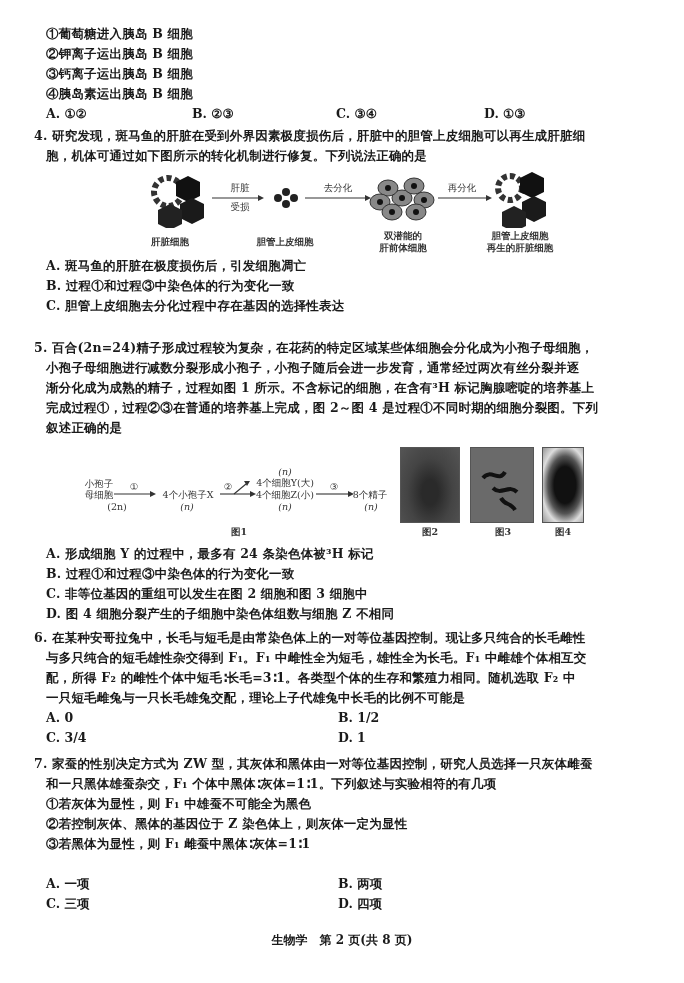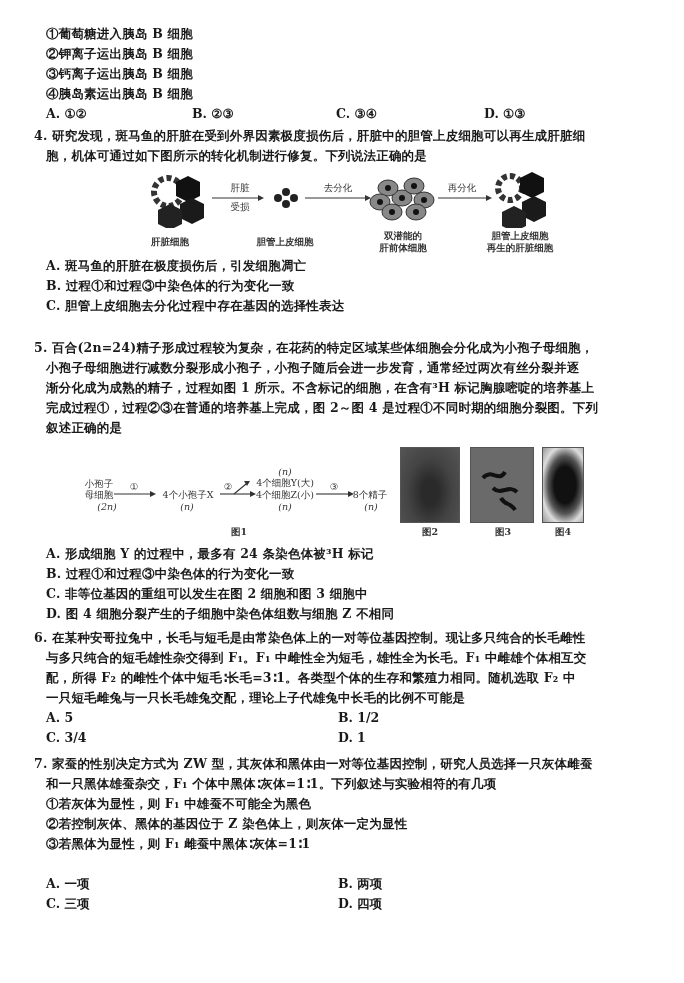--- a/index.html
+++ b/index.html
@@ -112,21 +112,21 @@
       <line x1="136" y1="26" x2="150" y2="26" stroke="#333" stroke-width="1.1"></line>
       <line x1="150" y1="26" x2="162" y2="16" stroke="#333" stroke-width="1.1"></line>
         <polygon points="160,13 166,13 163,18" fill="#333"></polygon>
       <line x1="150" y1="26" x2="166" y2="26" stroke="#333" stroke-width="1.1"></line>
         <polygon points="166,23 172,26 166,29" fill="#333"></polygon>
       <line x1="232" y1="26" x2="264" y2="26" stroke="#333" stroke-width="1.1"></line>
         <polygon points="264,23 270,26 264,29" fill="#333"></polygon>
     </svg>
     <div class="arrow-lbl" style="left:0;top:10px;width:30px">小孢子</div>
     <div class="arrow-lbl" style="left:0;top:21px;width:30px">母细胞</div>
-    <div class="arrow-lbl" style="left:8px;top:33px;width:30px;font-style:italic">(2n)</div>
+    <div class="arrow-lbl" style="left:18px;top:33px;width:30px;">(2n)</div>
     <div class="arrow-lbl" style="left:42px;top:13px;width:16px">①</div>
     <div class="arrow-lbl" style="left:72px;top:21px;width:64px">4个小孢子X</div>
     <div class="arrow-lbl" style="left:88px;top:33px;width:30px;font-style:italic">(n)</div>
     <div class="arrow-lbl" style="left:136px;top:13px;width:16px">②</div>
     <div class="arrow-lbl" style="left:186px;top:-2px;width:30px;font-style:italic">(n)</div>
     <div class="arrow-lbl" style="left:166px;top:9px;width:70px">4个细胞Y(大)</div>
     <div class="arrow-lbl" style="left:166px;top:21px;width:70px">4个细胞Z(小)</div>
     <div class="arrow-lbl" style="left:186px;top:33px;width:30px;font-style:italic">(n)</div>
     <div class="arrow-lbl" style="left:242px;top:13px;width:16px">③</div>
     <div class="arrow-lbl" style="left:268px;top:21px;width:36px">8个精子</div>
@@ -147,28 +147,29 @@
 
   <div class="line ind" style="top:546px">A. 形成细胞 Y 的过程中，最多有 24 条染色体被³H 标记</div>
   <div class="line ind" style="top:566px">B. 过程①和过程③中染色体的行为变化一致</div>
   <div class="line ind" style="top:586px">C. 非等位基因的重组可以发生在图 2 细胞和图 3 细胞中</div>
   <div class="line ind" style="top:606px">D. 图 4 细胞分裂产生的子细胞中染色体组数与细胞 Z 不相同</div>
 
   <div class="line q" style="top:630px">6. 在某种安哥拉兔中，长毛与短毛是由常染色体上的一对等位基因控制。现让多只纯合的长毛雌性</div>
   <div class="line ind" style="top:650px">与多只纯合的短毛雄性杂交得到 F₁。F₁ 中雌性全为短毛，雄性全为长毛。F₁ 中雌雄个体相互交</div>
   <div class="line ind" style="top:670px">配，所得 F₂ 的雌性个体中短毛∶长毛=3∶1。各类型个体的生存和繁殖力相同。随机选取 F₂ 中</div>
   <div class="line ind" style="top:690px">一只短毛雌兔与一只长毛雄兔交配，理论上子代雄兔中长毛的比例不可能是</div>
-  <div class="opt" style="left:46px;top:710px">A. 5</div>
+  <div class="opt" style="left:46px;top:710px">A. 0</div>
   <div class="opt" style="left:338px;top:710px">B. 1/2</div>
   <div class="opt" style="left:46px;top:730px">C. 3/4</div>
   <div class="opt" style="left:338px;top:730px">D. 1</div>
 
   <div class="line q" style="top:756px">7. 家蚕的性别决定方式为 ZW 型，其灰体和黑体由一对等位基因控制，研究人员选择一只灰体雌蚕</div>
   <div class="line ind" style="top:776px">和一只黑体雄蚕杂交，F₁ 个体中黑体∶灰体=1∶1。下列叙述与实验相符的有几项</div>
   <div class="line ind" style="top:796px">①若灰体为显性，则 F₁ 中雄蚕不可能全为黑色</div>
   <div class="line ind" style="top:816px">②若控制灰体、黑体的基因位于 Z 染色体上，则灰体一定为显性</div>
   <div class="line ind" style="top:836px">③若黑体为显性，则 F₁ 雌蚕中黑体∶灰体=1∶1</div>
   <div class="opt" style="left:46px;top:876px">A. 一项</div>
   <div class="opt" style="left:338px;top:876px">B. 两项</div>
   <div class="opt" style="left:46px;top:896px">C. 三项</div>
   <div class="opt" style="left:338px;top:896px">D. 四项</div>
 
+  <div class="footer" style="top:932px">生物学　第 2 页(共 8 页)</div>
 </div>
 
 </body></html>

